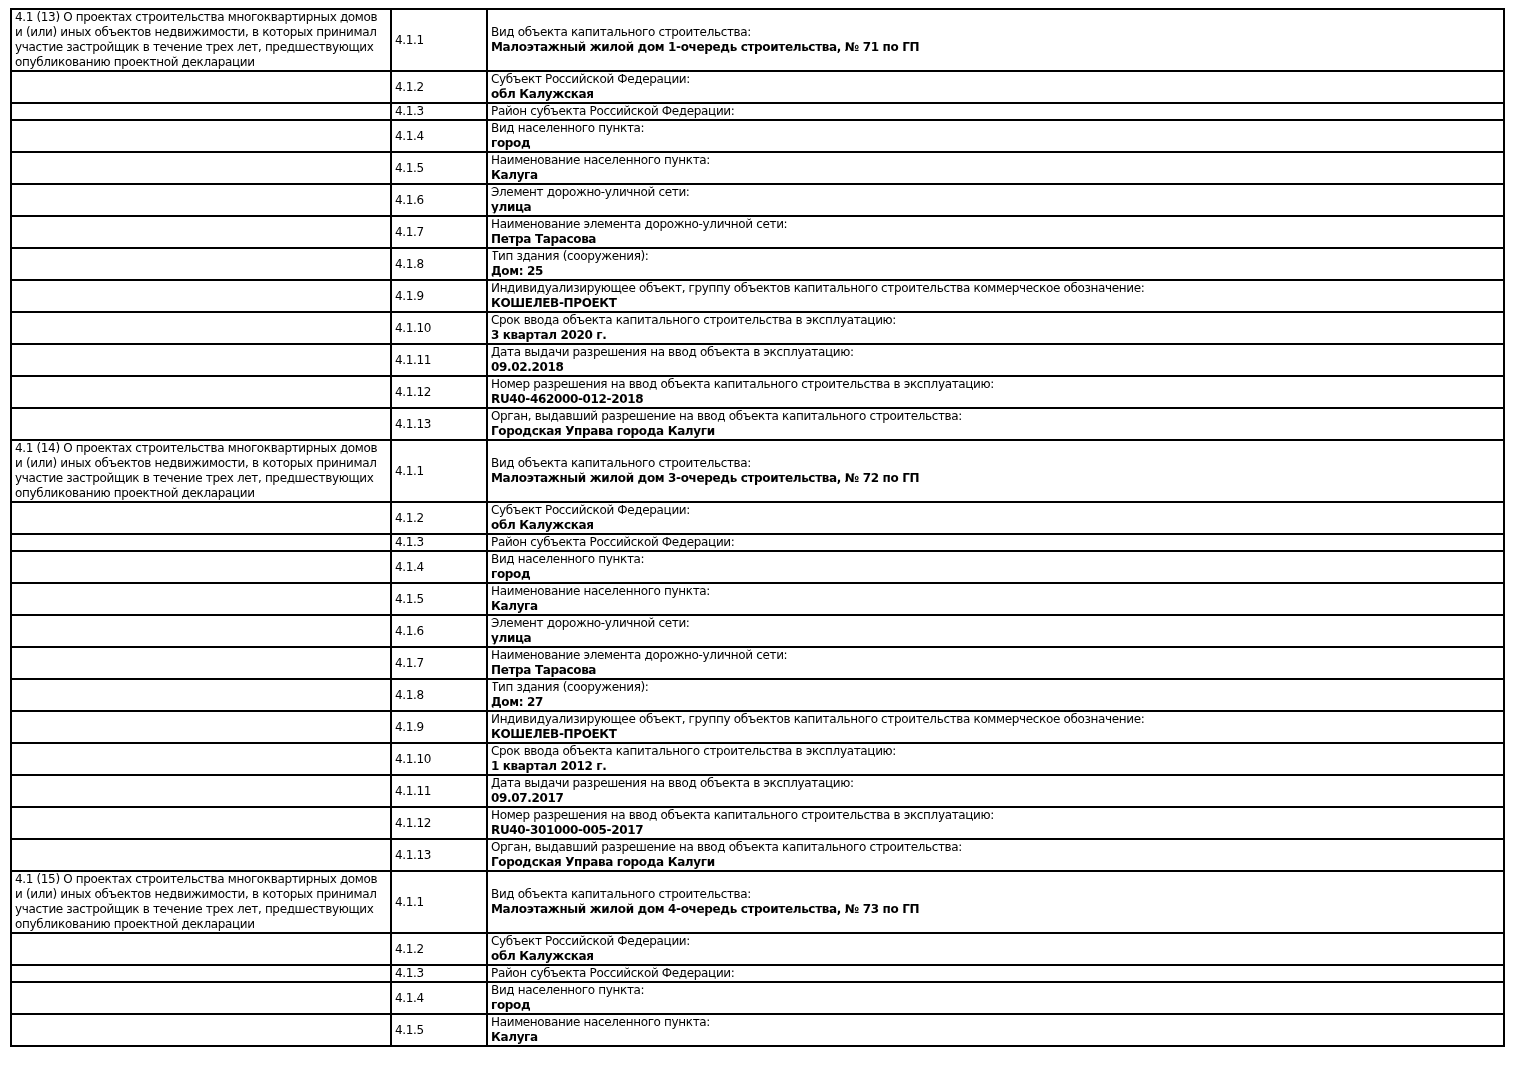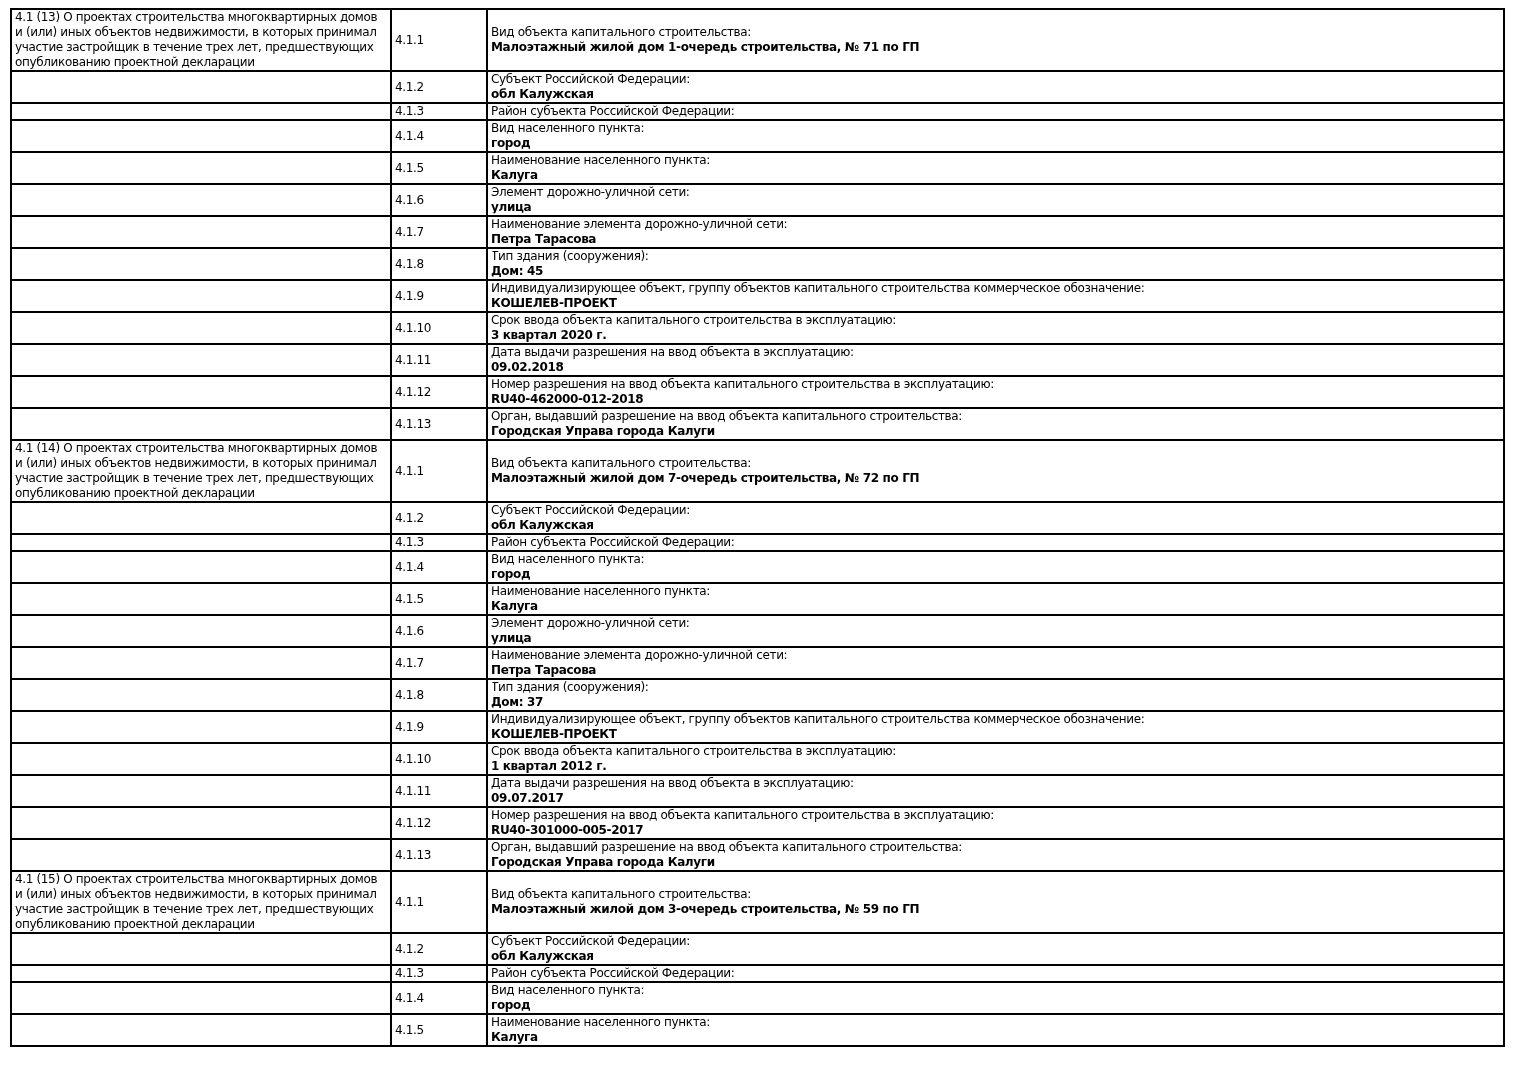--- a/index.html
+++ b/index.html
@@ -119,21 +119,21 @@
           <td class="content-cell">
             <div class="field-label">Наименование элемента дорожно-уличной сети:</div>
             <div class="field-value"><span>Петра Тарасова</span></div>
           </td>
         </tr>
         <tr>
           <td class="desc-cell"></td>
           <td class="code-cell">4.1.8</td>
           <td class="content-cell">
             <div class="field-label">Тип здания (сооружения):</div>
-            <div class="field-value"><span class="prefix">Дом: </span><span>45</span></div>
+            <div class="field-value"><span class="prefix">Дом: </span><span>25</span></div>
           </td>
         </tr>
         <tr>
           <td class="desc-cell"></td>
           <td class="code-cell">4.1.9</td>
           <td class="content-cell">
             <div class="field-label">Индивидуализирующее объект, группу объектов капитального строительства коммерческое обозначение:</div>
             <div class="field-value"><span>КОШЕЛЕВ-ПРОЕКТ</span></div>
           </td>
         </tr>
@@ -169,21 +169,21 @@
             <div class="field-value"><span>Городская Управа города Калуги</span></div>
           </td>
         </tr>
         <tr>
           <td class="desc-cell">
             <div class="section-desc">4.1 (14) О проектах строительства многоквартирных домов и (или) иных объектов недвижимости, в которых принимал участие застройщик в течение трех лет, предшествующих опубликованию проектной декларации</div>
           </td>
           <td class="code-cell">4.1.1</td>
           <td class="content-cell">
             <div class="field-label">Вид объекта капитального строительства:</div>
-            <div class="field-value"><span>Малоэтажный жилой дом 7-очередь строительства, № 72 по ГП</span></div>
+            <div class="field-value"><span>Малоэтажный жилой дом 3-очередь строительства, № 72 по ГП</span></div>
           </td>
         </tr>
         <tr>
           <td class="desc-cell"></td>
           <td class="code-cell">4.1.2</td>
           <td class="content-cell">
             <div class="field-label">Субъект Российской Федерации:</div>
             <div class="field-value"><span>обл Калужская</span></div>
           </td>
         </tr>
@@ -224,21 +224,21 @@
           <td class="content-cell">
             <div class="field-label">Наименование элемента дорожно-уличной сети:</div>
             <div class="field-value"><span>Петра Тарасова</span></div>
           </td>
         </tr>
         <tr>
           <td class="desc-cell"></td>
           <td class="code-cell">4.1.8</td>
           <td class="content-cell">
             <div class="field-label">Тип здания (сооружения):</div>
-            <div class="field-value"><span class="prefix">Дом: </span><span>37</span></div>
+            <div class="field-value"><span class="prefix">Дом: </span><span>27</span></div>
           </td>
         </tr>
         <tr>
           <td class="desc-cell"></td>
           <td class="code-cell">4.1.9</td>
           <td class="content-cell">
             <div class="field-label">Индивидуализирующее объект, группу объектов капитального строительства коммерческое обозначение:</div>
             <div class="field-value"><span>КОШЕЛЕВ-ПРОЕКТ</span></div>
           </td>
         </tr>
@@ -274,21 +274,21 @@
             <div class="field-value"><span>Городская Управа города Калуги</span></div>
           </td>
         </tr>
         <tr>
           <td class="desc-cell">
             <div class="section-desc">4.1 (15) О проектах строительства многоквартирных домов и (или) иных объектов недвижимости, в которых принимал участие застройщик в течение трех лет, предшествующих опубликованию проектной декларации</div>
           </td>
           <td class="code-cell">4.1.1</td>
           <td class="content-cell">
             <div class="field-label">Вид объекта капитального строительства:</div>
-            <div class="field-value"><span>Малоэтажный жилой дом 3-очередь строительства, № 59 по ГП</span></div>
+            <div class="field-value"><span>Малоэтажный жилой дом 4-очередь строительства, № 73 по ГП</span></div>
           </td>
         </tr>
         <tr>
           <td class="desc-cell"></td>
           <td class="code-cell">4.1.2</td>
           <td class="content-cell">
             <div class="field-label">Субъект Российской Федерации:</div>
             <div class="field-value"><span>обл Калужская</span></div>
           </td>
         </tr>

